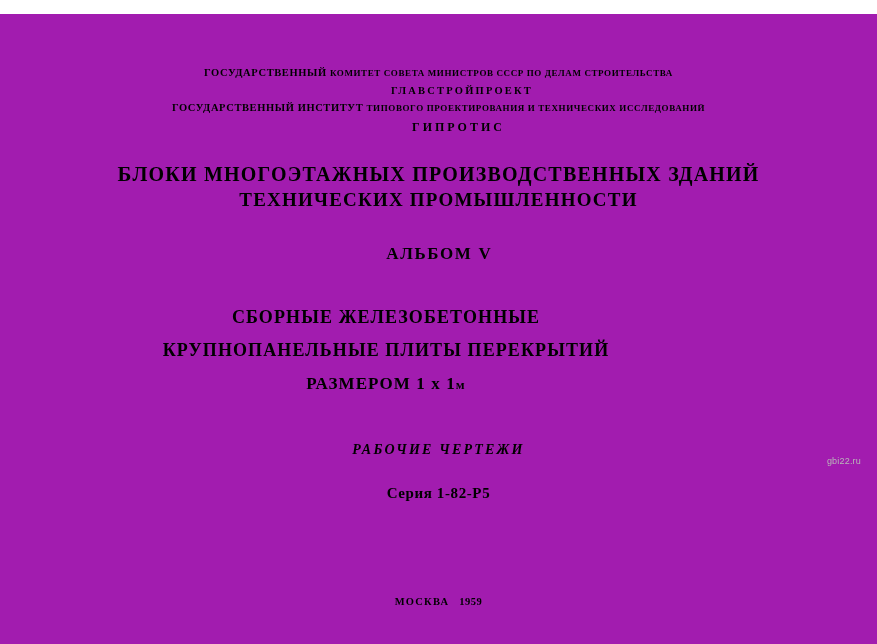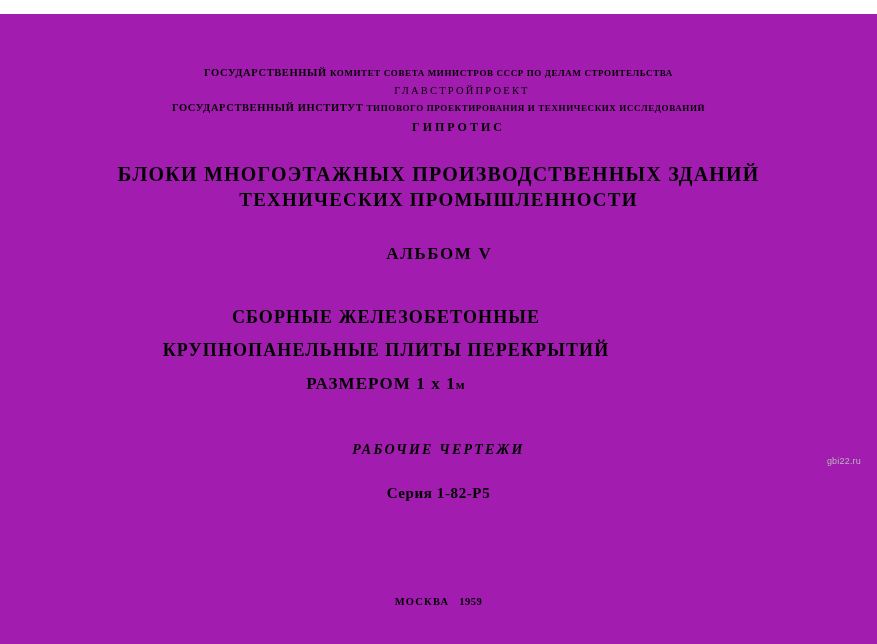--- a/index.html
+++ b/index.html
@@ -41,21 +41,21 @@
     line-height: 17px;
     white-space: nowrap;
   }
   .org-line .sm {
     font-size: 9px;
     letter-spacing: 0.6px;
   }
   .org-line.sub {
     font-size: 10.5px;
     letter-spacing: 2.2px;
-    font-weight: normal;
+    font-weight: bold;
     margin-left: 47px;
   }
   .org-line.gip {
     font-size: 12px;
     letter-spacing: 3px;
     font-weight: bold;
     line-height: 20px;
     padding-left: 40px;
   }
 

